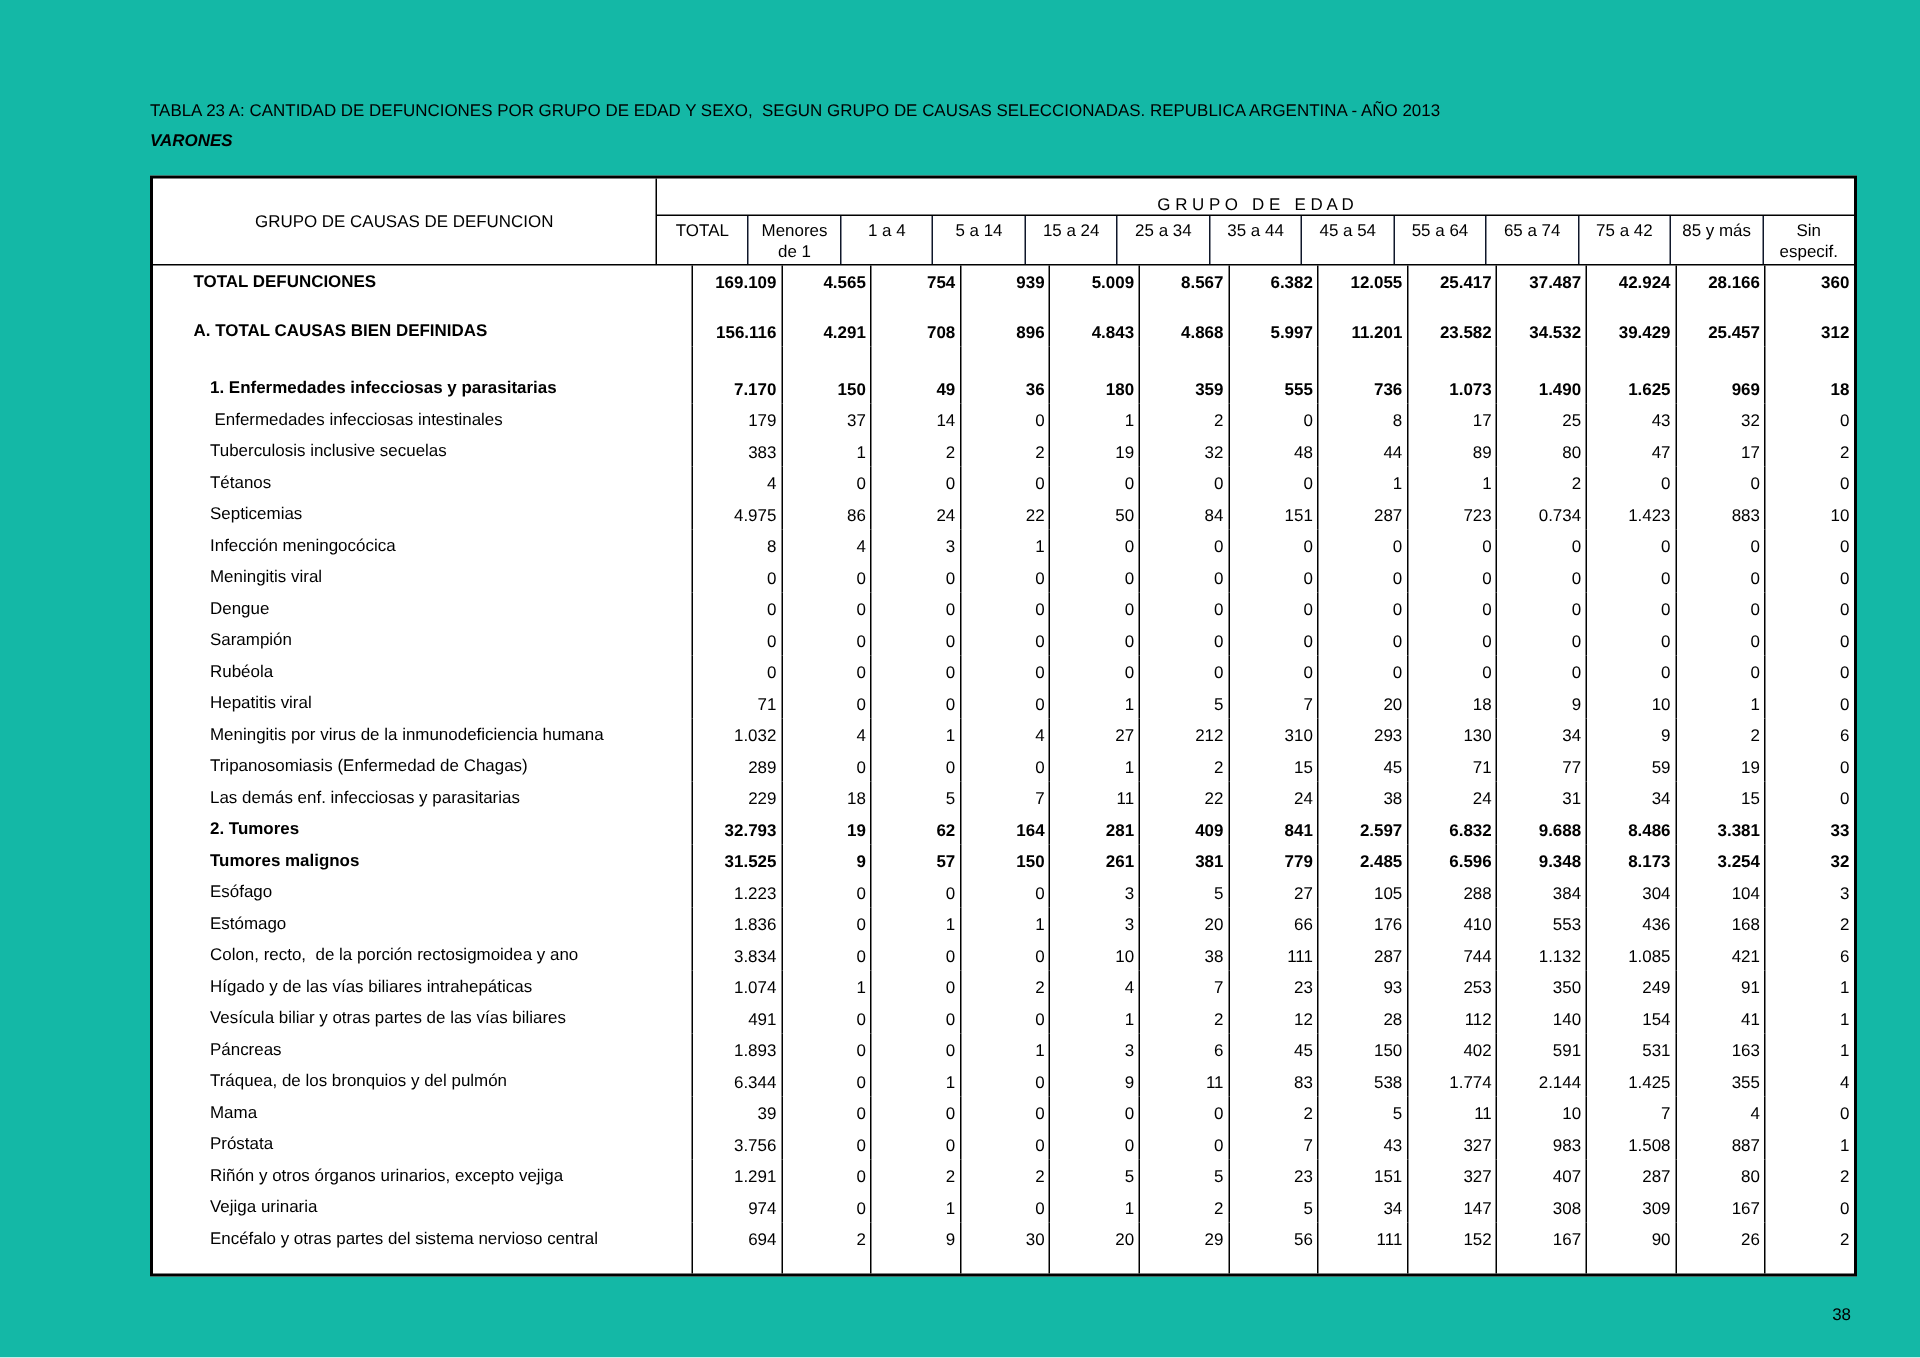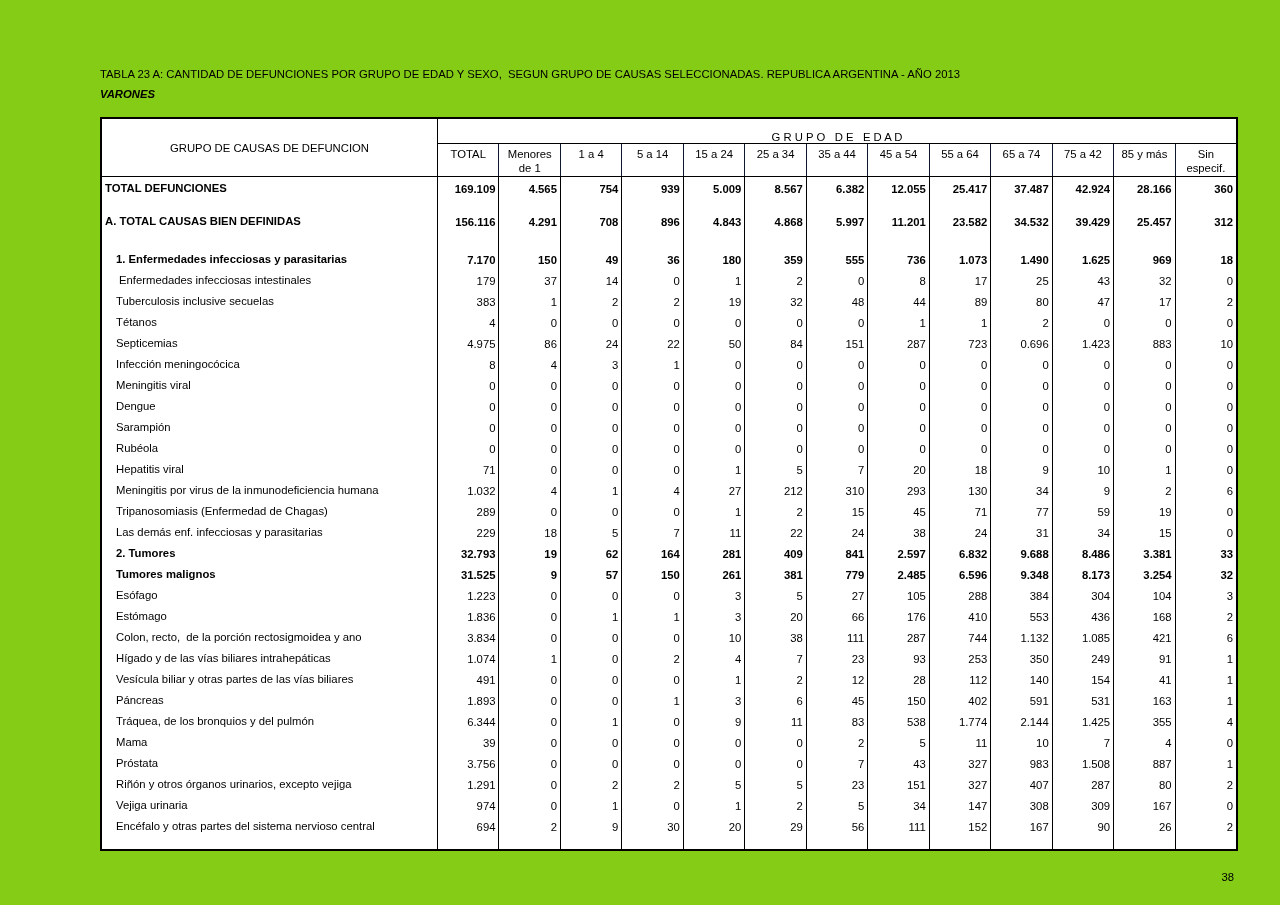--- a/index.html
+++ b/index.html
@@ -1,36 +1,36 @@
 <!DOCTYPE html>
 <html><head>
 <meta charset="utf-8">
 <style>
   html,body{margin:0;padding:0;background:#fff;}
-  .page{position:relative;width:1280px;height:905px;background:#84cc16;
+  .page{position:relative;width:1280px;height:905px;background:#14b8a6;
         font-family:"Liberation Sans",sans-serif;color:#000;overflow:hidden;}
   .title{position:absolute;left:100px;top:68px;font-size:11.3px;white-space:pre;}
   .subtitle{position:absolute;left:100px;top:88px;font-size:11.3px;font-weight:bold;font-style:italic;}
   .pagenum{position:absolute;left:1204px;top:871px;width:30px;text-align:right;font-size:11.3px;}
 
   .table{position:absolute;left:100px;top:117px;width:1138px;height:734px;
          border:2px solid #000;box-sizing:border-box;display:flex;flex-direction:column;background:#fff;}
 
   .thead{flex:0 0 58px;display:flex;border-bottom:1px solid #000;box-sizing:border-box;}
   .first-col-h{flex:0 0 336px;border-right:1px solid #000;box-sizing:border-box;
                display:flex;align-items:center;justify-content:center;font-size:11.3px;}
   .age-block{flex:1;display:flex;flex-direction:column;min-width:0;}
   .group-band{flex:0 0 17px;border-bottom:1px solid #000;box-sizing:border-box;
               text-align:center;font-size:11.3px;padding-top:12px;white-space:pre;}
   .col-heads{flex:1;display:flex;}
   .col-h{flex:1 1 0;border-right:1px solid #0f172a;box-sizing:border-box;text-align:center;
          font-size:11.3px;line-height:14px;padding-top:3px;white-space:pre-line;min-width:0;}
   .col-h:last-child{border-right:none;}
 
-  .tbody{flex:1;display:flex;flex-direction:column;min-height:0;}
+  .tbody{flex:1;display:flex;flex-direction:column;min-height:0;margin-left:24px;}
   .row{flex:0 0 21px;display:flex;min-height:0;}
   .row.filler{flex:1 1 auto;}
   .cell{box-sizing:border-box;}
   .cell.label{flex:0 0 336px;border-right:1px solid #000;display:flex;align-items:center;
               font-size:11.3px;white-space:pre;overflow:hidden;}
   .cell.num{flex:1 1 0;border-right:1px solid #000;font-size:11.3px;text-align:right;
             padding:6px 3px 0 0;min-width:0;overflow:hidden;}
   .cell.num:last-child{border-right:none;}
   .row.bold{font-weight:bold;}
   .ind0{padding-left:3px;}
@@ -201,21 +201,21 @@
           <div class="cell label ind1">Septicemias</div>
           <div class="cell num">4.975</div>
           <div class="cell num">86</div>
           <div class="cell num">24</div>
           <div class="cell num">22</div>
           <div class="cell num">50</div>
           <div class="cell num">84</div>
           <div class="cell num">151</div>
           <div class="cell num">287</div>
           <div class="cell num">723</div>
-          <div class="cell num">0.696</div>
+          <div class="cell num">0.734</div>
           <div class="cell num">1.423</div>
           <div class="cell num">883</div>
           <div class="cell num">10</div>
         </div>
         <div class="row">
           <div class="cell label ind1">Infección meningocócica</div>
           <div class="cell num">8</div>
           <div class="cell num">4</div>
           <div class="cell num">3</div>
           <div class="cell num">1</div>

